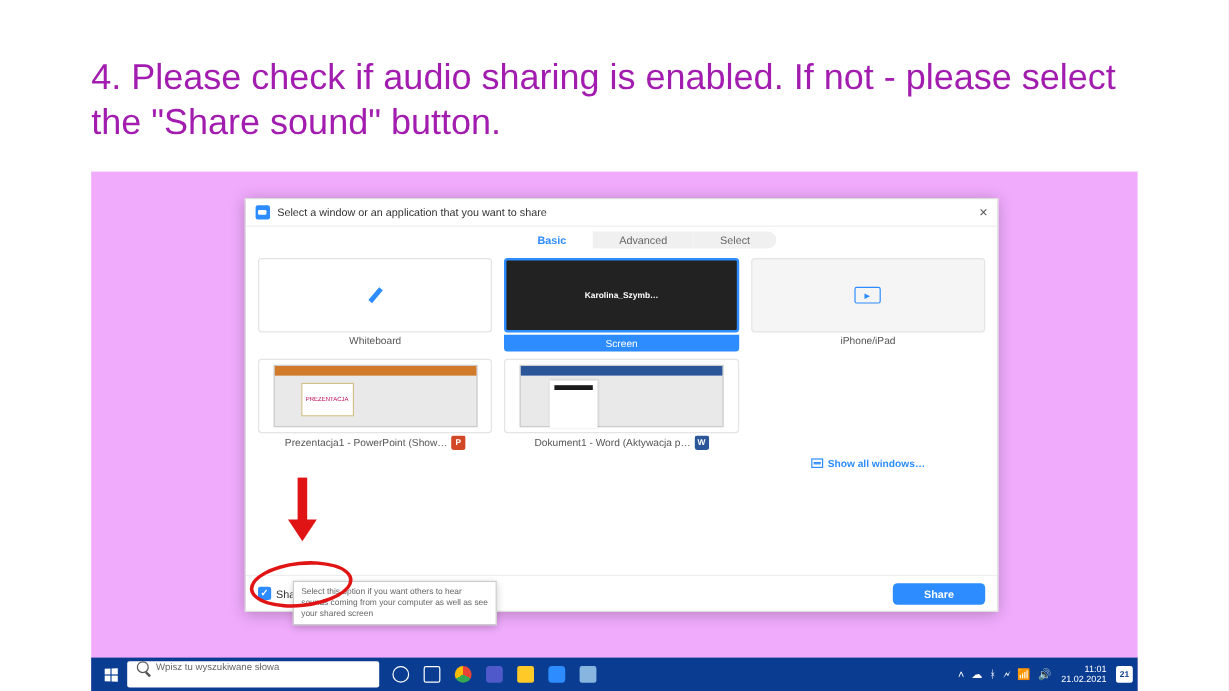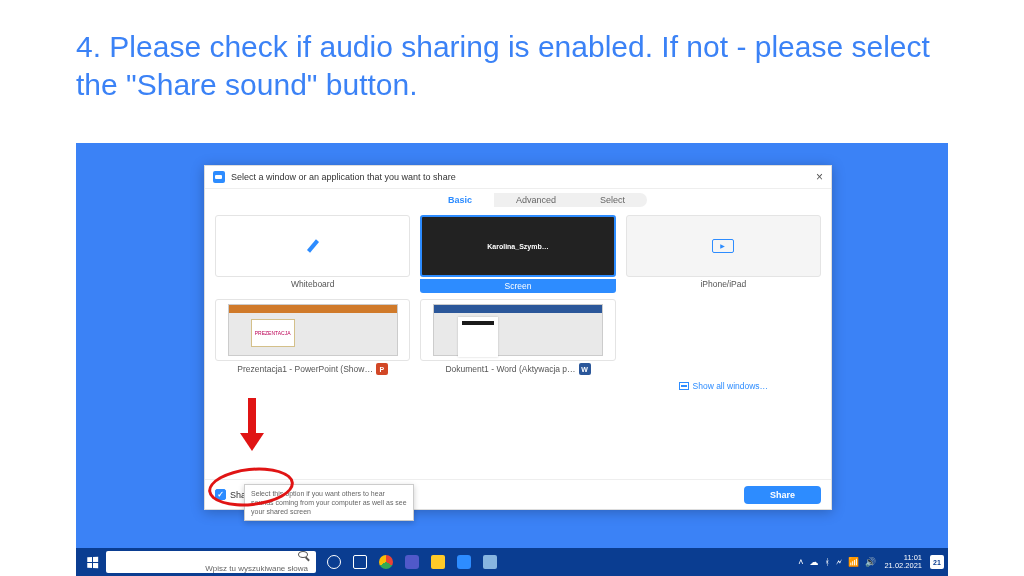--- a/index.html
+++ b/index.html
@@ -1,20 +1,20 @@
 <!DOCTYPE html>
 <html><head>
 <meta charset="utf-8">
 <style>
   * { box-sizing: border-box; margin: 0; padding: 0; }
   body { width: 1024px; height: 576px; background: #fff; font-family: "Segoe UI", Arial, sans-serif; overflow: hidden; }
   .slide { width: 100%; height: 100%; position: relative; }
-  .instruction { position: absolute; top: 28px; left: 76px; right: 76px; font-size: 30px; line-height: 1.25; color: #3b82f6; }
-
-  .screenshot-frame { position: absolute; top: 143px; left: 76px; width: 872px; height: 433px; background: #3b82f6; }
+  .instruction { position: absolute; top: 46px; left: 76px; right: 76px; font-size: 30px; line-height: 1.25; color: #a21caf; }
+
+  .screenshot-frame { position: absolute; top: 143px; left: 76px; width: 872px; height: 433px; background: #f0abfc; }
 
   .dialog { position: absolute; top: 22px; left: 128px; width: 628px; height: 345px; background: #fff; border: 1px solid #ddd; box-shadow: 0 2px 12px rgba(0,0,0,0.25); }
   .dialog-header { display: flex; align-items: center; justify-content: space-between; padding: 4px 8px; border-bottom: 1px solid #eee; }
   .dialog-header-left { display: flex; align-items: center; gap: 6px; }
   .zoom-badge { width: 12px; height: 12px; background: #2d8cff; border-radius: 2px; position: relative; }
   .zoom-badge::after { content: ""; position: absolute; top: 4px; left: 2px; width: 7px; height: 4px; background: #fff; border-radius: 1px; }
   .dialog-title { font-size: 9px; color: #333; }
   .dialog-close { font-size: 12px; color: #555; cursor: pointer; }
 
   .tabs { display: flex; justify-content: center; gap: 0; margin: 4px 0 8px; padding-left: 37px; }
@@ -50,21 +50,21 @@
   .thumb-app.word .page { position: absolute; top: 12px; left: 24px; width: 40px; height: 40px; background: #fff; box-shadow: 0 0 2px rgba(0,0,0,0.2); }
   .thumb-app.word .page::before { content:""; position:absolute; top:4px; left:4px; right:4px; height:4px; background:#1a1a1a; }
 
   .app-icon { width: 12px; height: 12px; border-radius: 2px; flex-shrink: 0; }
   .app-icon.ppt { background: #d24726; }
   .app-icon.paint { background: #87b5e0; }
   .app-icon.word { background: #2b579a; }
   .app-icon::after { content: attr(data-letter); color: #fff; font-size: 7px; font-weight: bold; display: flex; align-items: center; justify-content: center; height: 100%; }
 
   .show-all { grid-column: 3; display: flex; align-items: center; justify-content: center; }
-  .show-all-inner { font-size: 8.5px; color: #2d8cff; display: flex; align-items: center; gap: 4px; }
+  .show-all-inner { font-size: 8.5px; color: #2d8cff; display: flex; align-items: center; gap: 4px; font-weight: bold; }
   .show-all-icon { width: 10px; height: 8px; border: 1px solid #2d8cff; position: relative; }
   .show-all-icon::before, .show-all-icon::after { content: ""; position: absolute; background: #2d8cff; }
   .show-all-icon::before { top: 2px; left: 1px; right: 1px; height: 1px; }
   .show-all-icon::after { bottom: 2px; left: 1px; right: 1px; height: 1px; }
 
   .dialog-footer { position: absolute; bottom: 0; left: 0; right: 0; height: 30px; display: flex; align-items: center; justify-content: space-between; padding: 0 10px; border-top: 1px solid #eee; }
   .footer-checks { display: flex; gap: 14px; align-items: center; }
   .check { display: flex; align-items: center; gap: 4px; font-size: 9px; color: #333; }
   .checkbox { width: 11px; height: 11px; border: 1px solid #888; border-radius: 2px; display: flex; align-items: center; justify-content: center; }
   .checkbox.checked { background: #2d8cff; border-color: #2d8cff; }
@@ -78,21 +78,21 @@
   .arrow-shaft { width: 8px; height: 36px; background: #e01414; margin: 0 auto; }
   .arrow-head { width: 0; height: 0; border-left: 12px solid transparent; border-right: 12px solid transparent; border-top: 18px solid #e01414; margin-top: -1px; }
   .circle-annot { position: absolute; top: 325px; left: 132px; width: 86px; height: 38px; border: 3px solid #e01414; border-radius: 50%; z-index: 20; transform: rotate(-6deg); }
 
   
   .taskbar { position: absolute; bottom: 0; left: 0; right: 0; height: 28px; background: #0a3d91; display: flex; align-items: center; justify-content: space-between; padding: 0 4px; color: #fff; font-size: 8px; }
   .taskbar-left { display: flex; align-items: center; gap: 2px; }
   .start-btn { width: 24px; height: 22px; display: flex; align-items: center; justify-content: center; }
   .win-logo { display: grid; grid-template-columns: 5px 5px; grid-template-rows: 5px 5px; gap: 1px; transform: perspective(20px) rotateY(-8deg); }
   .win-logo span { background: #fff; }
-  .search-box { display: flex; align-items: flex-end; gap: 6px; background: #fff; color: #666; height: 22px; width: 210px; padding: 0 8px; border-radius: 2px; flex-direction: column; }
+  .search-box { display: flex; align-items: flex-start; gap: 6px; background: #fff; color: #666; height: 22px; width: 210px; padding: 0 8px; border-radius: 2px; }
   .search-icon { width: 10px; height: 10px; border: 1.5px solid #555; border-radius: 50%; position: relative; }
   .search-icon::after { content: ""; position: absolute; width: 5px; height: 1.5px; background: #555; bottom: -2px; right: -3px; transform: rotate(45deg); }
   .task-icons { display: flex; gap: 2px; margin-left: 4px; }
   .task-icon { width: 24px; height: 22px; display: flex; align-items: center; justify-content: center; }
   .ti { width: 14px; height: 14px; border-radius: 2px; }
   .taskbar-right { display: flex; align-items: center; gap: 8px; }
   .tray-icons { display: flex; gap: 6px; font-size: 9px; color: #fff; }
   .clock { display: flex; flex-direction: column; align-items: flex-end; font-size: 7.5px; line-height: 1.1; }
   .notif { width: 14px; height: 14px; background: #fff; color: #0a3d91; border-radius: 2px; display: flex; align-items: center; justify-content: center; font-size: 7px; font-weight: bold; }
 </style>

